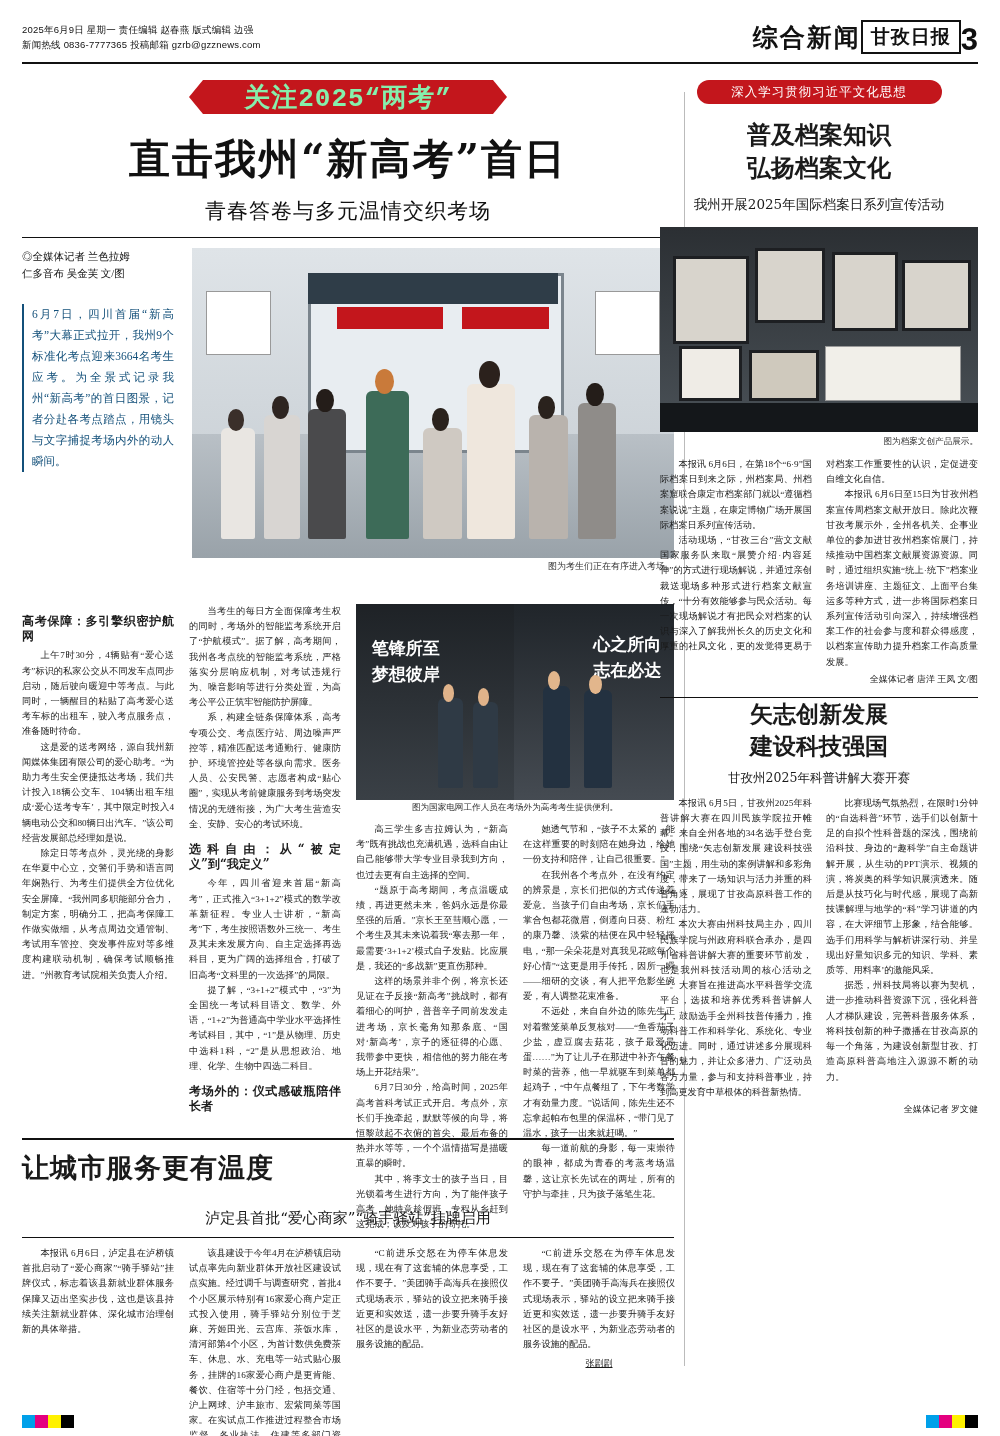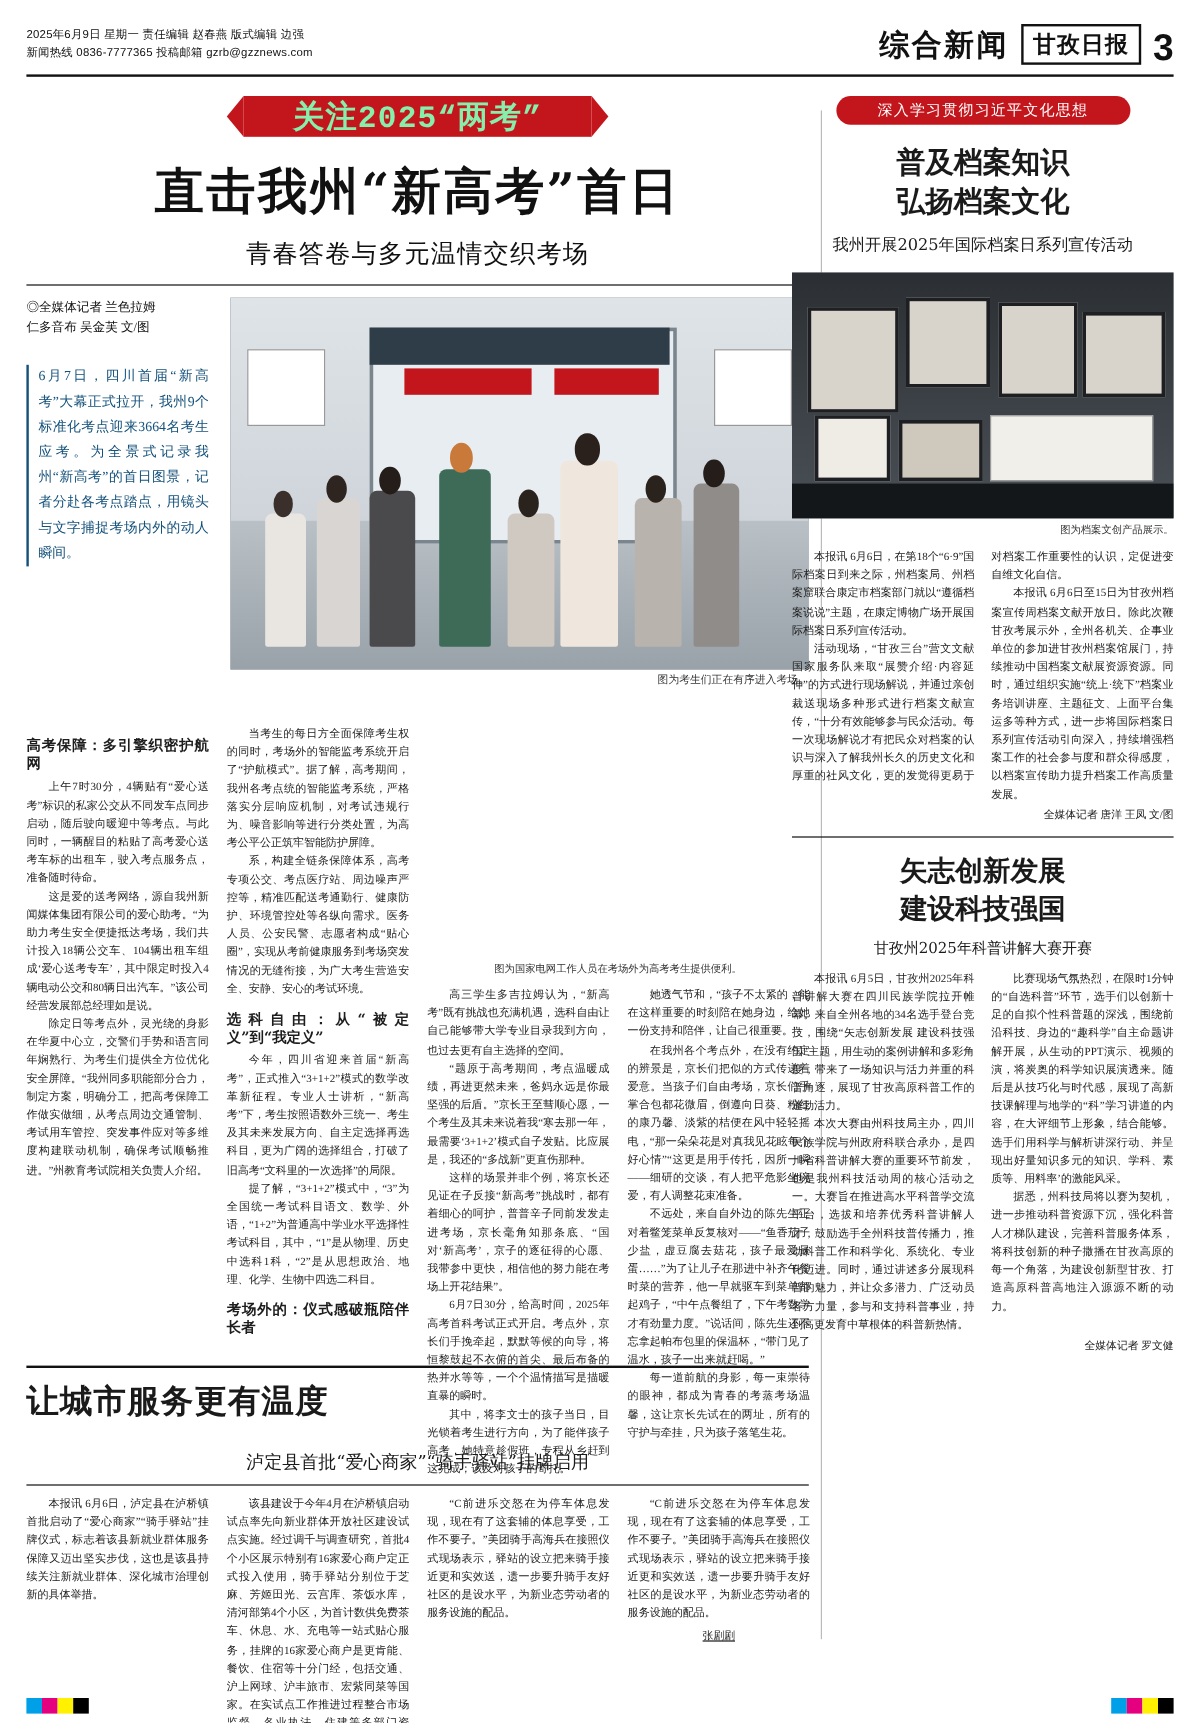--- a/index.html
+++ b/index.html
@@ -3,21 +3,21 @@
 <meta charset="utf-8">
 <style>
   html,body{margin:0;padding:0;background:#ffffff;}
   body{width:1000px;height:1436px;font-family:"Liberation Serif",serif;color:#1a1a1a;position:relative;overflow:hidden;}
   .page{position:absolute;inset:0;padding:0;}
 
   
   .masthead{position:absolute;left:22px;top:22px;right:22px;height:40px;}
   .mast-left{position:absolute;left:0;top:0;font-size:9.5px;line-height:15px;color:#111;font-family:"Liberation Sans",sans-serif;}
   .mast-left .row{white-space:nowrap;letter-spacing:.2px;}
-  .mast-right{position:absolute;right:0;top:-2px;display:flex;align-items:flex-end;gap:10px;}
+  .mast-right{position:absolute;right:0;top:-2px;display:flex;align-items:flex-end;gap:0;}
   .mast-section{font-size:25px;font-weight:bold;letter-spacing:2px;color:#111;font-family:"DejaVu Serif",serif;}
   .mast-logo{border:2px solid #111;padding:2px 8px;font-size:19px;font-weight:bold;letter-spacing:1px;color:#111;font-family:"DejaVu Serif",serif;}
   .mast-pageno{font-size:31px;font-weight:bold;color:#111;line-height:.9;font-family:"Liberation Sans",sans-serif;}
   .rule{position:absolute;left:22px;right:22px;top:62px;height:2px;background:#111;}
 
   
   .body-wrap{position:absolute;left:22px;right:22px;top:72px;bottom:30px;}
   .left-col{position:absolute;left:0;top:0;width:652px;bottom:0;}
   .right-col{position:absolute;right:0;top:0;width:318px;bottom:0;}
   .vdiv{position:absolute;left:662px;top:20px;bottom:40px;width:1px;background:#bbb;}
@@ -73,21 +73,21 @@
     display:flex;align-items:center;justify-content:center;}
   .r-banner span{color:#fff;font-size:12.5px;letter-spacing:1px;font-family:"DejaVu Serif",serif;}
   .r-title{margin-top:14px;text-align:center;font-size:24px;font-weight:bold;line-height:33px;font-family:"DejaVu Serif",serif;}
   .r-sub{margin-top:9px;font-size:13.5px;line-height:22px;font-family:"DejaVu Serif",serif;text-align:center;}
   .r-photo{margin-top:12px;width:318px;height:205px;overflow:hidden;position:relative;background:#6f7880;}
   .r-cap{margin-top:4px;font-size:8.6px;color:#333;text-align:right;}
   .r-body{margin-top:9px;column-count:2;column-gap:14px;font-size:9.2px;line-height:15.2px;text-align:justify;}
   .r-body p{margin:0;text-indent:2em;}
   .r-sign{text-align:right;font-size:9px;margin-top:3px;}
   .r-hr{height:1px;background:#111;margin:11px 0 0;}
-  .r-title2{margin-top:12px;text-align:center;font-size:23px;font-weight:bold;line-height:32px;font-family:"DejaVu Serif",serif;}
+  .r-title2{text-align:center;font-size:23px;font-weight:bold;line-height:32px;font-family:"DejaVu Serif",serif;}
   .r-sub2{margin-top:8px;font-size:12.5px;text-align:center;font-family:"DejaVu Serif",serif;}
   .r-body2{margin-top:9px;column-count:2;column-gap:14px;font-size:9.2px;line-height:15.2px;text-align:justify;}
   .r-body2 p{margin:0;text-indent:2em;}
   .cbars-l{position:absolute;left:22px;bottom:8px;display:flex;}
   .cbars-r{position:absolute;right:22px;bottom:8px;display:flex;}
   .cbars-l i,.cbars-r i{display:block;width:13px;height:13px;}
 
   
   .ph{position:absolute;inset:0;}
   .sky{position:absolute;inset:0;background:linear-gradient(#dfe4e8,#c3cad0);}
@@ -184,20 +184,38 @@
 
         <div class="colbox col-b">
           <p>当考生的每日方全面保障考生权的同时，考场外的智能监考系统开启了“护航模式”。据了解，高考期间，我州各考点统的智能监考系统，严格落实分层响应机制，对考试违规行为、噪音影响等进行分类处置，为高考公平公正筑牢智能防护屏障。</p>
           <p>系，构建全链条保障体系，高考专项公交、考点医疗站、周边噪声严控等，精准匹配送考通勤行、健康防护、环境管控处等各纵向需求。医务人员、公安民警、志愿者构成“贴心圈”，实现从考前健康服务到考场突发情况的无缝衔接，为广大考生营造安全、安静、安心的考试环境。</p>
           <h4>选科自由：从“被定义”到“我定义”</h4>
           <p>今年，四川省迎来首届“新高考”，正式推入“3+1+2”模式的数学改革新征程。专业人士讲析，“新高考”下，考生按照语数外三统一、考生及其未来发展方向、自主定选择再选科目，更为广阔的选择组合，打破了旧高考“文科里的一次选择”的局限。</p>
           <p>提了解，“3+1+2”模式中，“3”为全国统一考试科目语文、数学、外语，“1+2”为普通高中学业水平选择性考试科目，其中，“1”是从物理、历史中选科1科，“2”是从思想政治、地理、化学、生物中四选二科目。</p>
           <h4>考场外的：仪式感破瓶陪伴长者</h4>
         </div>
 
+        <div class="photoband">
+          <div class="pb-left">
+            <div class="framewall" style="background:linear-gradient(#1e2226,#3a4046);"></div>
+            <div class="calli" style="left:10%;top:16%;font-size:17px;line-height:26px;">笔锋所至<br>梦想彼岸</div>
+            <div class="person" style="left:52%;width:16%;height:46%;background:#2f3a45;"></div>
+            <div class="head" style="left:55%;bottom:50%;width:7%;height:9%;background:#e0b38a;"></div>
+            <div class="person" style="left:74%;width:16%;height:44%;background:#2f3a45;"></div>
+            <div class="head" style="left:77%;bottom:48%;width:7%;height:9%;background:#e0b38a;"></div>
+          </div>
+          <div class="pb-right">
+            <div class="framewall" style="background:linear-gradient(#20252a,#454b52);"></div>
+            <div class="calli" style="right:8%;top:14%;font-size:17px;line-height:26px;text-align:right;">心之所向<br>志在必达</div>
+            <div class="person" style="left:18%;width:17%;height:52%;background:#233140;"></div>
+            <div class="head" style="left:21%;bottom:56%;width:8%;height:10%;background:#e2b68c;"></div>
+            <div class="person" style="left:44%;width:17%;height:50%;background:#233140;"></div>
+            <div class="head" style="left:47%;bottom:54%;width:8%;height:10%;background:#e2b68c;"></div>
+          </div>
+        </div>
         <div class="pbcap">图为国家电网工作人员在考场外为高考考生提供便利。</div>
 
         <div class="colbox col-c" style="top:218px;">
           <p>高三学生多吉拉姆认为，“新高考”既有挑战也充满机遇，选科自由让自己能够带大学专业目录我到方向，也过去更有自主选择的空间。</p>
           <p>“题原于高考期间，考点温暖成绩，再进更然未来，爸妈永远是你最坚强的后盾。”京长王至彗顺心愿，一个考生及其未来说着我“寒去那一年，最需要‘3+1+2’模式自子发贴。比应展是，我还的“多战新”更直伤那种。</p>
           <p>这样的场景并非个例，将京长还见证在子反接“新高考”挑战时，都有着细心的呵护，普普辛子同前发发走进考场，京长毫角知那条底、“国对‘新高考’，京子的逐征得的心愿、我带参中更快，相信他的努力能在考场上开花结果”。</p>
           <p>6月7日30分，给高时间，2025年高考首科考试正式开启。考点外，京长们手挽牵起，默默等候的向导，将恒黎鼓起不衣俯的首尖、最后布备的热并水等等，一个个温情描写是描暖直暴的瞬时。</p>
           <p>其中，将李文士的孩子当日，目光锁着考生进行方向，为了能伴孩子高考，她特意趁假班，专程从乡赶到这完成；该及对孩子的寄托。</p>
         </div>
 

